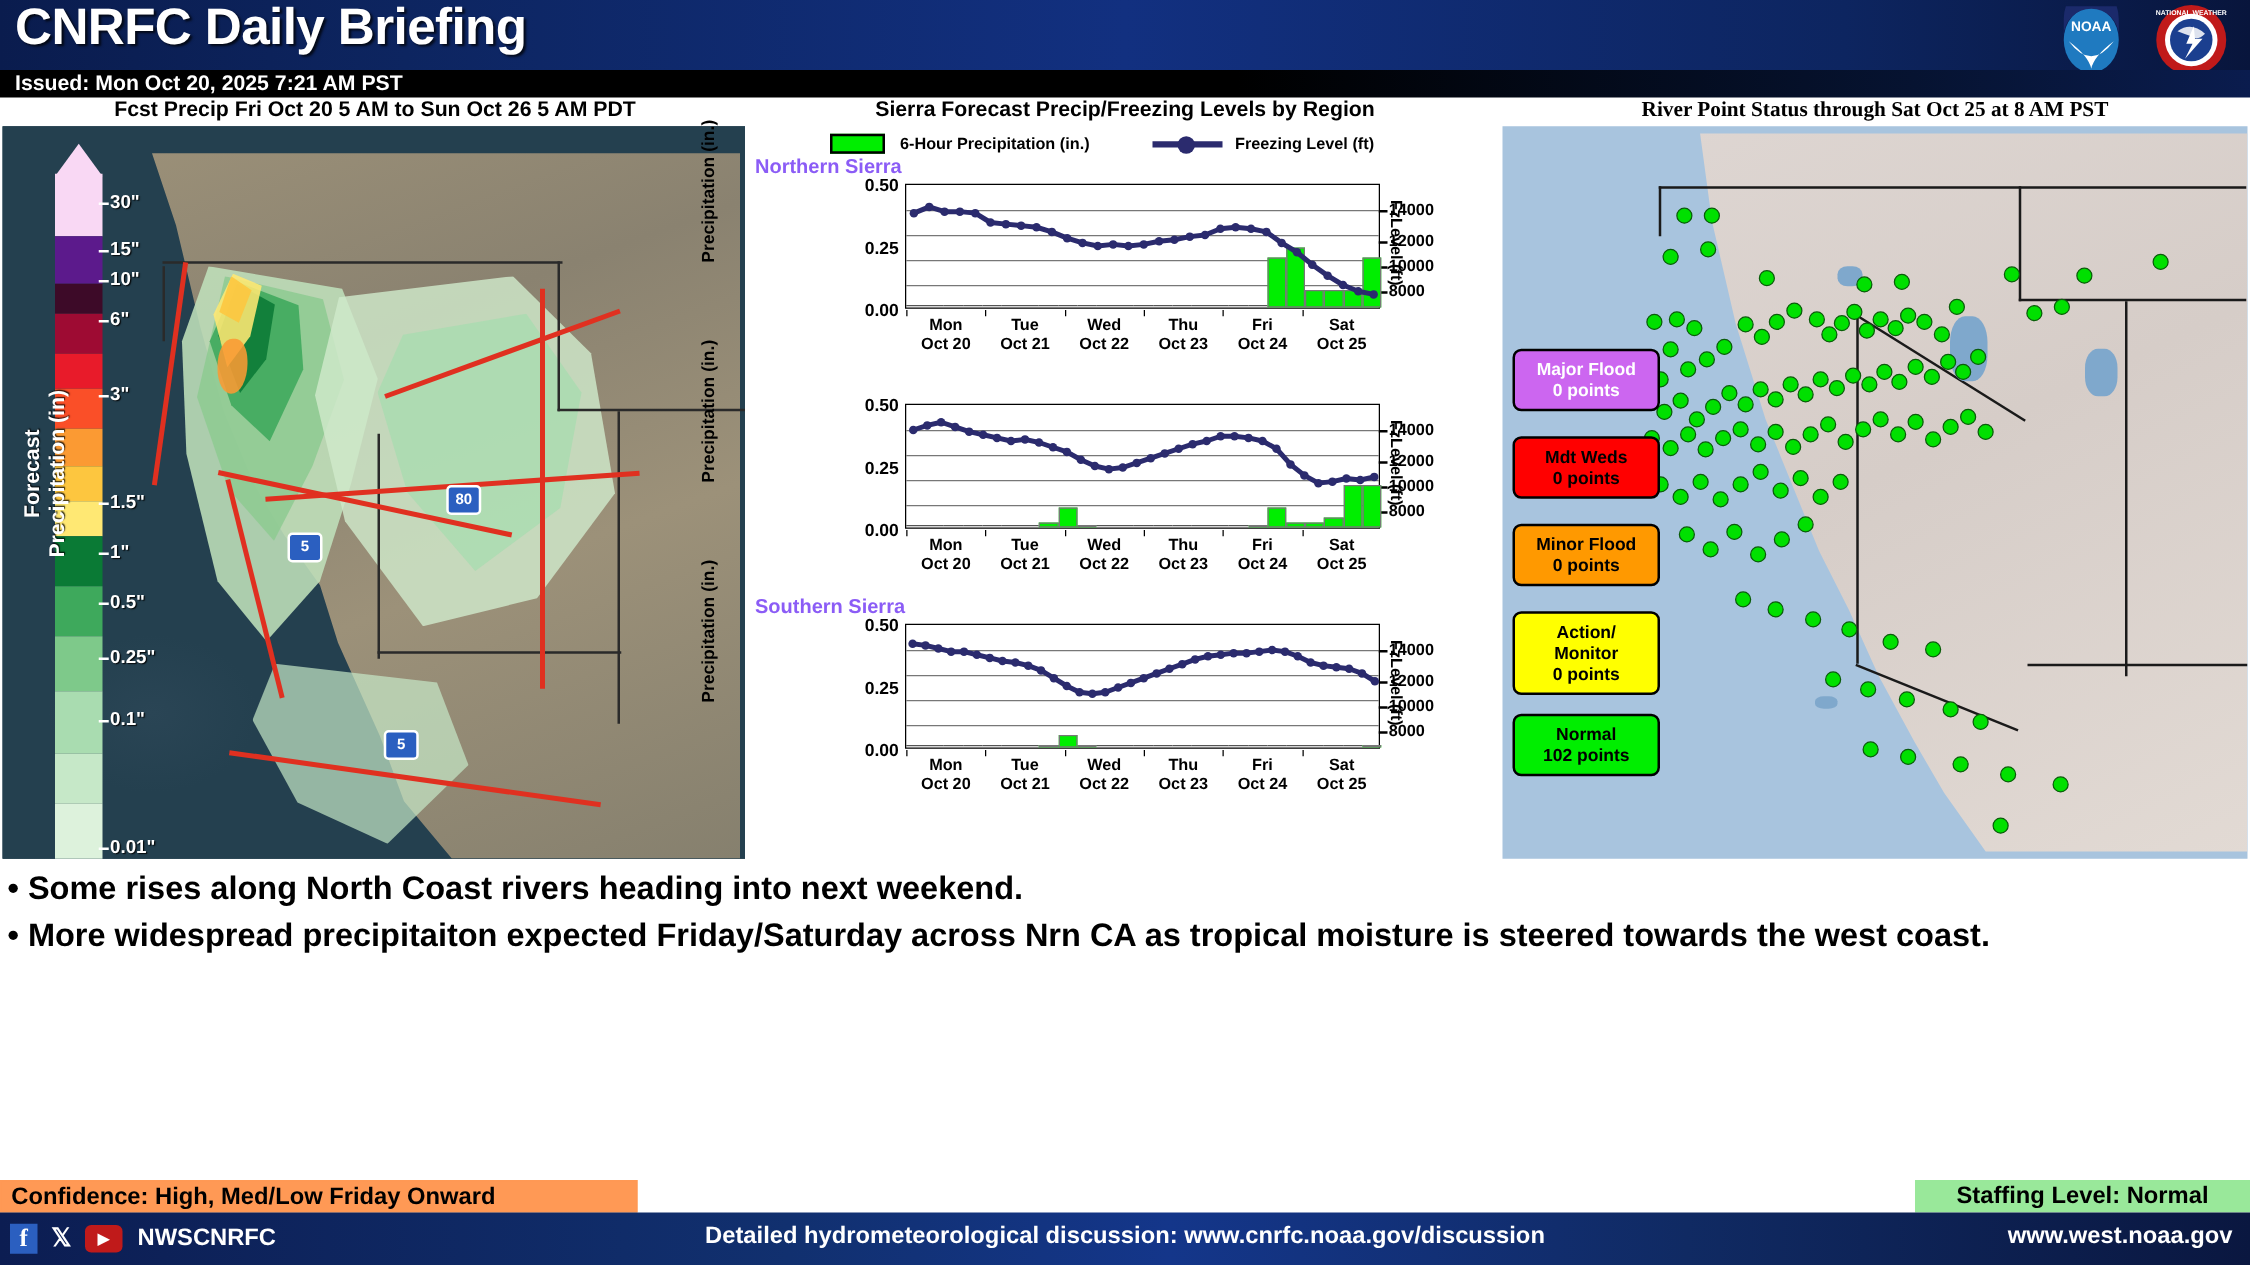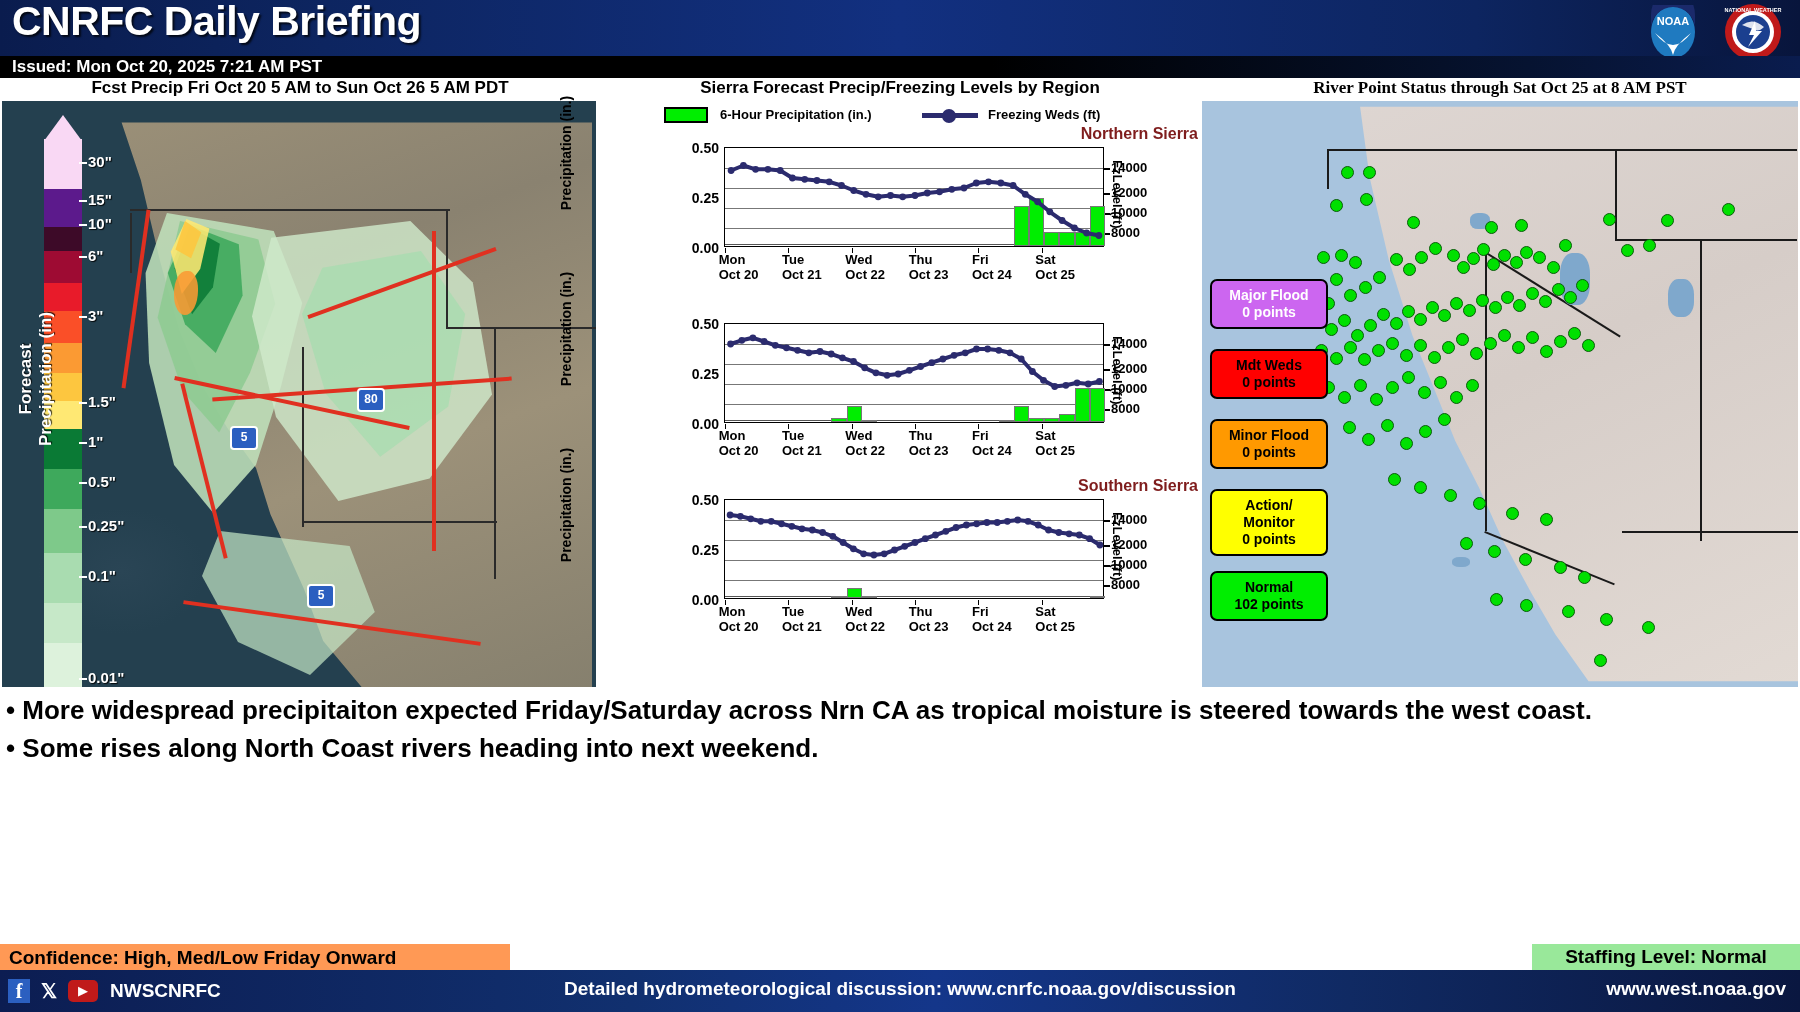--- a/index.html
+++ b/index.html
@@ -115,22 +115,22 @@
   .lg-line{position:absolute;left:318px;top:12px;width:56px;height:5px;background:#2b2b6e;}
   .lg-dot{position:absolute;left:338px;top:8px;width:14px;height:14px;border-radius:50%;background:#2b2b6e;}
   .lg-text2{position:absolute;left:384px;top:6px;font-size:13px;font-weight:bold;color:#000;}
 
   .chart{position:absolute;left:0;width:594px;height:170px;}
   #chart-n{top:24px;}
   #chart-c{top:200px;}
   #chart-s{top:376px;}
 
   .chart-title{
-    position:absolute;left:0;top:0;width:594px;text-align:right;
-    font-size:16px;font-weight:bold;color:#7f1d1d;
+    position:absolute;left:0;top:0;width:594px;text-align:left;
+    font-size:16px;font-weight:bold;color:#8b5cf6;
   }
   .plot{
     position:absolute;left:120px;top:22px;width:380px;height:100px;
     border:1px solid #000;box-sizing:border-box;background:#fff;
   }
   .gridline{position:absolute;left:0;width:100%;height:1px;background:#777;}
   .ylab{
     position:absolute;left:-58px;width:52px;text-align:right;
     font-size:14px;font-weight:bold;color:#000;
   }
@@ -144,21 +144,21 @@
     font-size:13px;font-weight:bold;color:#000;white-space:nowrap;
   }
   .y2lab::before{content:"";position:absolute;left:-8px;top:8px;width:7px;height:2px;background:#000;}
   .y2title{
     position:absolute;left:400px;top:12px;width:120px;
     transform:rotate(90deg);transform-origin:left top;
     font-size:13px;font-weight:bold;color:#000;
   }
   .xtick{position:absolute;top:100px;width:1px;height:5px;background:#000;}
   .xlab{
-    position:absolute;top:104px;width:76px;
+    position:absolute;top:104px;width:76px;text-align:center;
     font-size:13px;font-weight:bold;color:#000;line-height:15px;
   }
   .bar{position:absolute;background:#00ee00;border:1px solid #777;box-sizing:border-box;}
   svg.series{position:absolute;left:0;top:0;overflow:visible;}
 
   
   .river-panel{
     position:absolute;left:1202px;top:101px;width:596px;height:586px;
     background:#a8c4de;overflow:hidden;
   }
@@ -316,21 +316,21 @@
     <div class="legend-vlabel">Forecast Precipitation (in)</div>
   </div>
 </div>
 
 <div class="charts-panel">
 
   <div class="lg-swatch"></div>
   <div class="lg-text1">6-Hour Precipitation (in.)</div>
   <div class="lg-line"></div>
   <div class="lg-dot"></div>
-  <div class="lg-text2">Freezing Weds (ft)</div>
+  <div class="lg-text2">Freezing Level (ft)</div>
 
   <div class="chart" id="chart-n">
     <div class="chart-title">Northern Sierra</div>
     <div class="yaxis-title">Precipitation (in.)</div>
     <div class="plot">
       <div class="gridline" style="top:20px;"></div>
       <div class="gridline" style="top:40px;"></div>
       <div class="gridline" style="top:60px;"></div>
       <div class="gridline" style="top:80px;"></div>
       <div class="ylab" style="top:-8px;">0.50</div>
@@ -769,22 +769,22 @@
     <span>Monitor</span><br>
     <span>0 points</span>
   </div>
   <div class="status-box" style="top:470px;background:#00ee00;color:#000000;">
     <span>Normal</span><br>
     <span>102 points</span>
   </div>
 </div>
 
 <div class="bullets">
+  <p>• Some rises along North Coast rivers heading into next weekend.</p>
   <p>• More widespread precipitaiton expected Friday/Saturday across Nrn CA as tropical moisture is steered towards the west coast.</p>
-  <p>• Some rises along North Coast rivers heading into next weekend.</p>
 </div>
 
 <div class="conf-bar">Confidence: High, Med/Low Friday Onward</div>
 <div class="staff-bar">Staffing Level: Normal</div>
 
 <div class="footer"></div>
 <div class="social">
   <div class="fb">f</div>
   <div class="xicon">𝕏</div>
   <div class="yt">▶</div>

